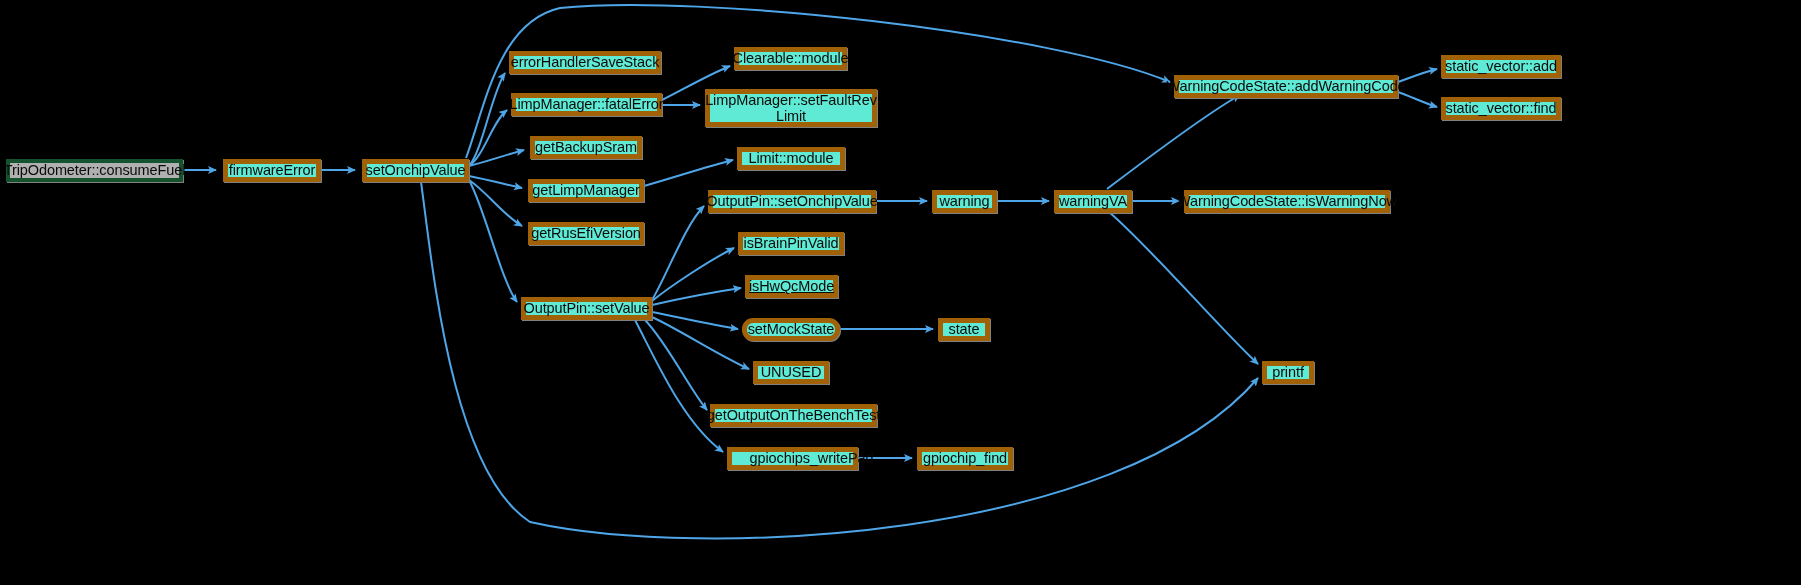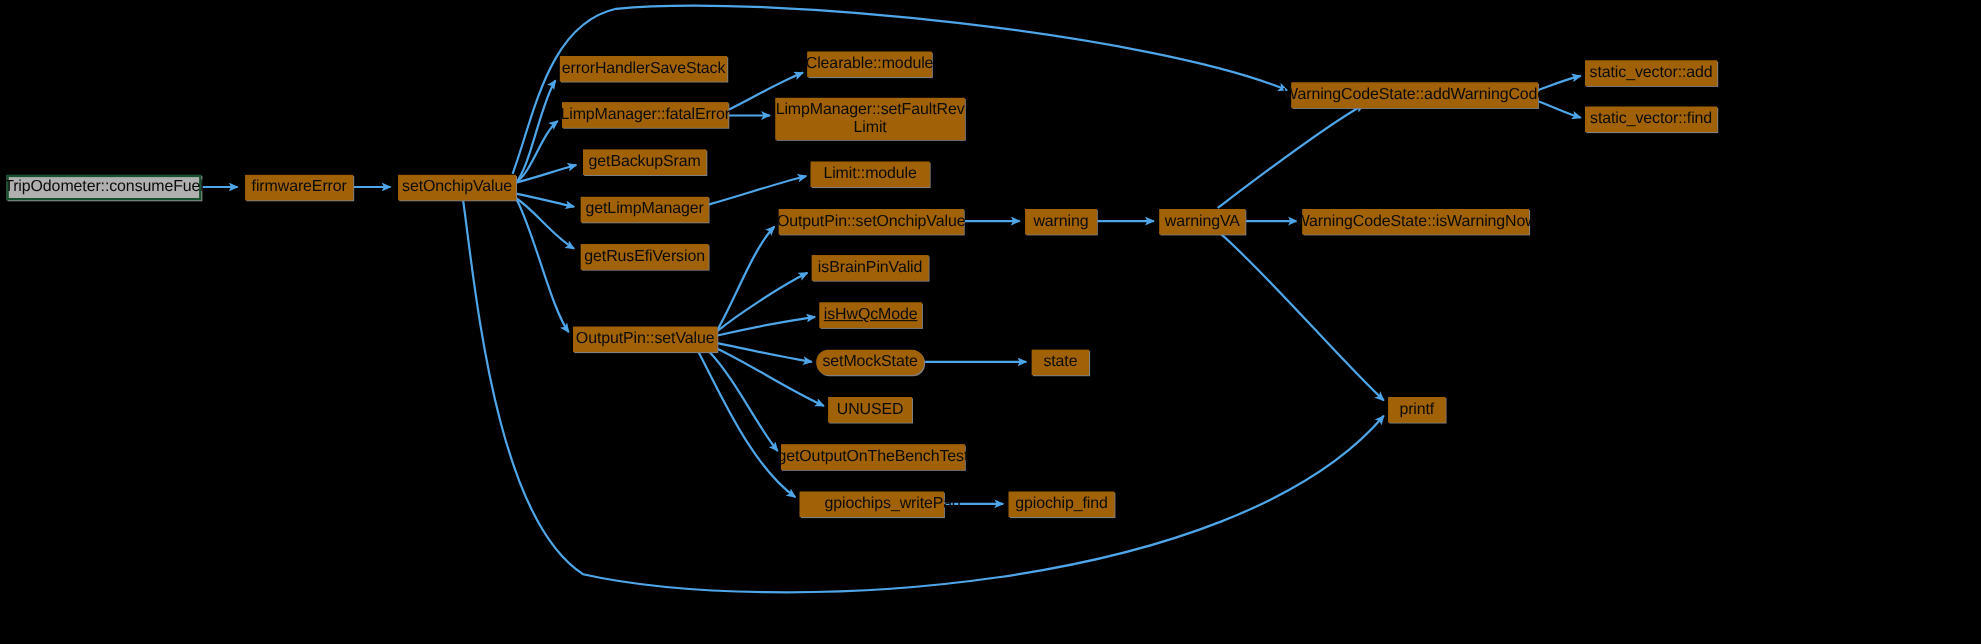--- a/index.html
+++ b/index.html
@@ -19,37 +19,37 @@
     position: absolute;
     left: 0;
     top: 0;
     width: 1801px;
     height: 585px;
     pointer-events: none;
   }
   .node {
     position: absolute;
     box-sizing: border-box;
-    background: #a16207;
-    border: 1px solid #a16207;
+    background: #5eead4;
+    border: 5px solid #a16207;
     box-shadow: 1px 1px 0 0 #808080;
     display: flex;
     align-items: center;
     justify-content: center;
     text-align: center;
     color: #0b0b0b;
     font-size: 14.5px;
     line-height: 1.12;
     letter-spacing: -0.1px;
     white-space: pre-line;
     padding: 0 4px;
   }
   .node.root {
     background: #b0b0b0;
-    border: 2px solid #14532d;
+    border: 4px solid #14532d;
   }
 </style>
 </head>
 <body>
 
 <div id="graph-root">
   <svg class="edges" viewBox="0 0 1801 585">
     <defs>
       <marker id="arrow" markerWidth="9" markerHeight="8" refX="8" refY="4" orient="auto" markerUnits="userSpaceOnUse">
         <path d="M0,0 L9,4 L0,8 L2,4 Z" fill="#4ea6e8"></path>

